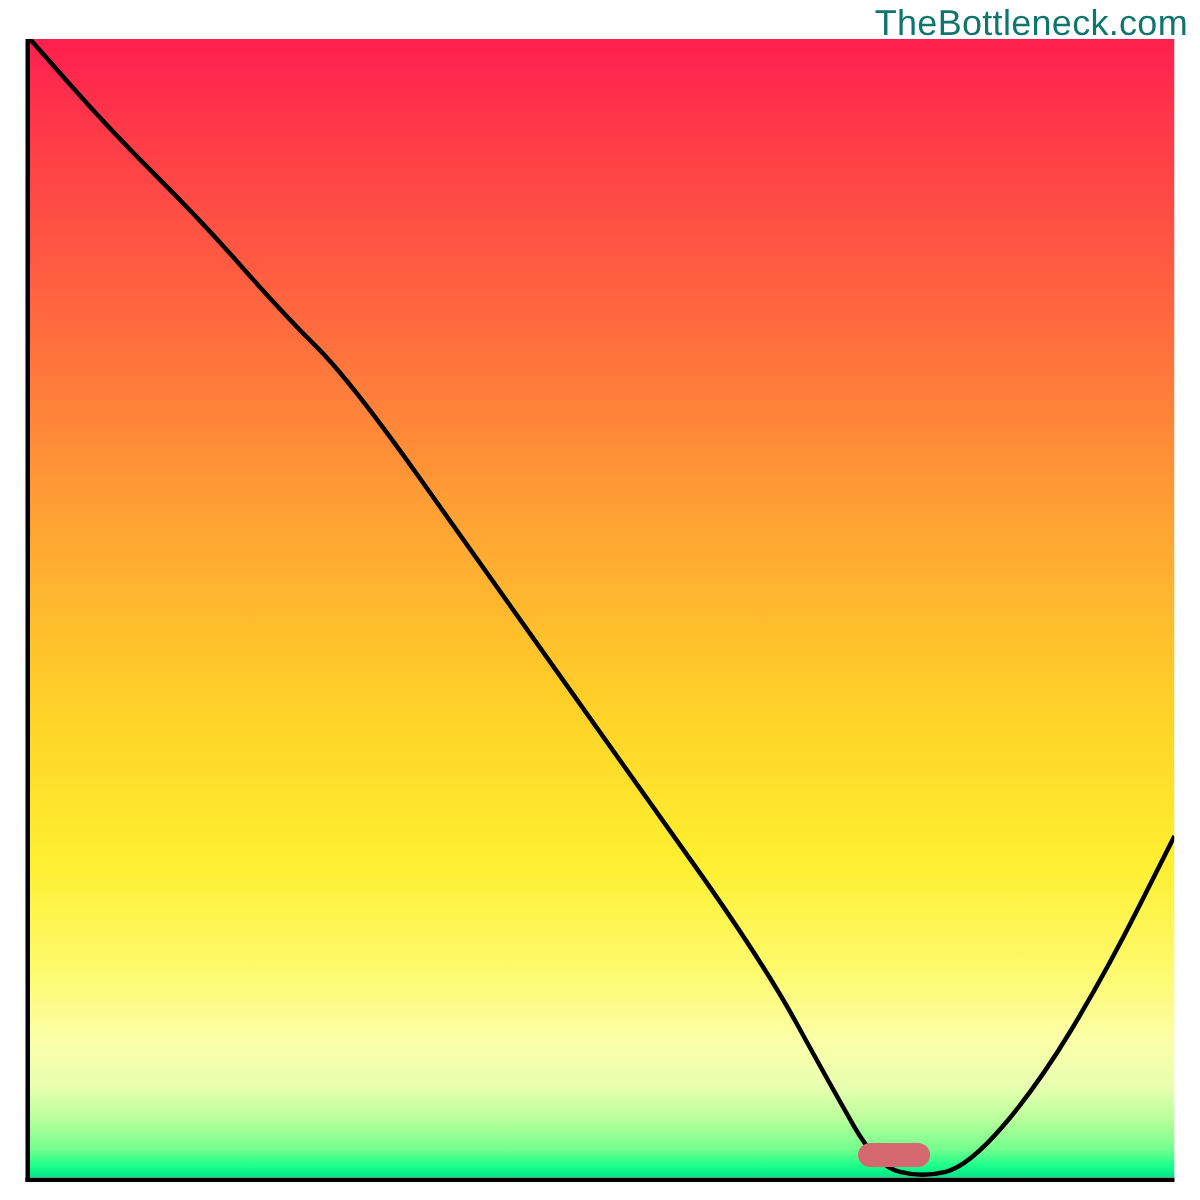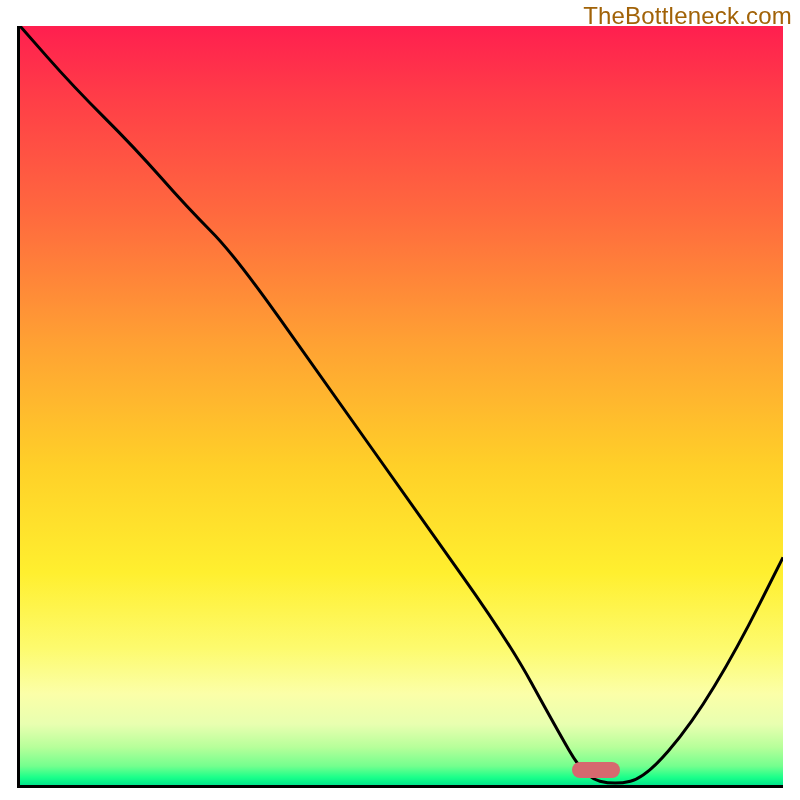--- a/index.html
+++ b/index.html
@@ -12,21 +12,21 @@
   }
   .container {
     position: relative;
     width: 800px;
     height: 800px;
   }
   .watermark {
     position: absolute;
     top: 2px;
     right: 8px;
-    color: #a16207;
+    color: #0f766e;
     font-size: 24px;
     font-weight: 400;
     letter-spacing: 0.2px;
     z-index: 10;
   }
   .plot-frame {
     position: absolute;
     left: 17px;
     top: 26px;
     width: 766px;

